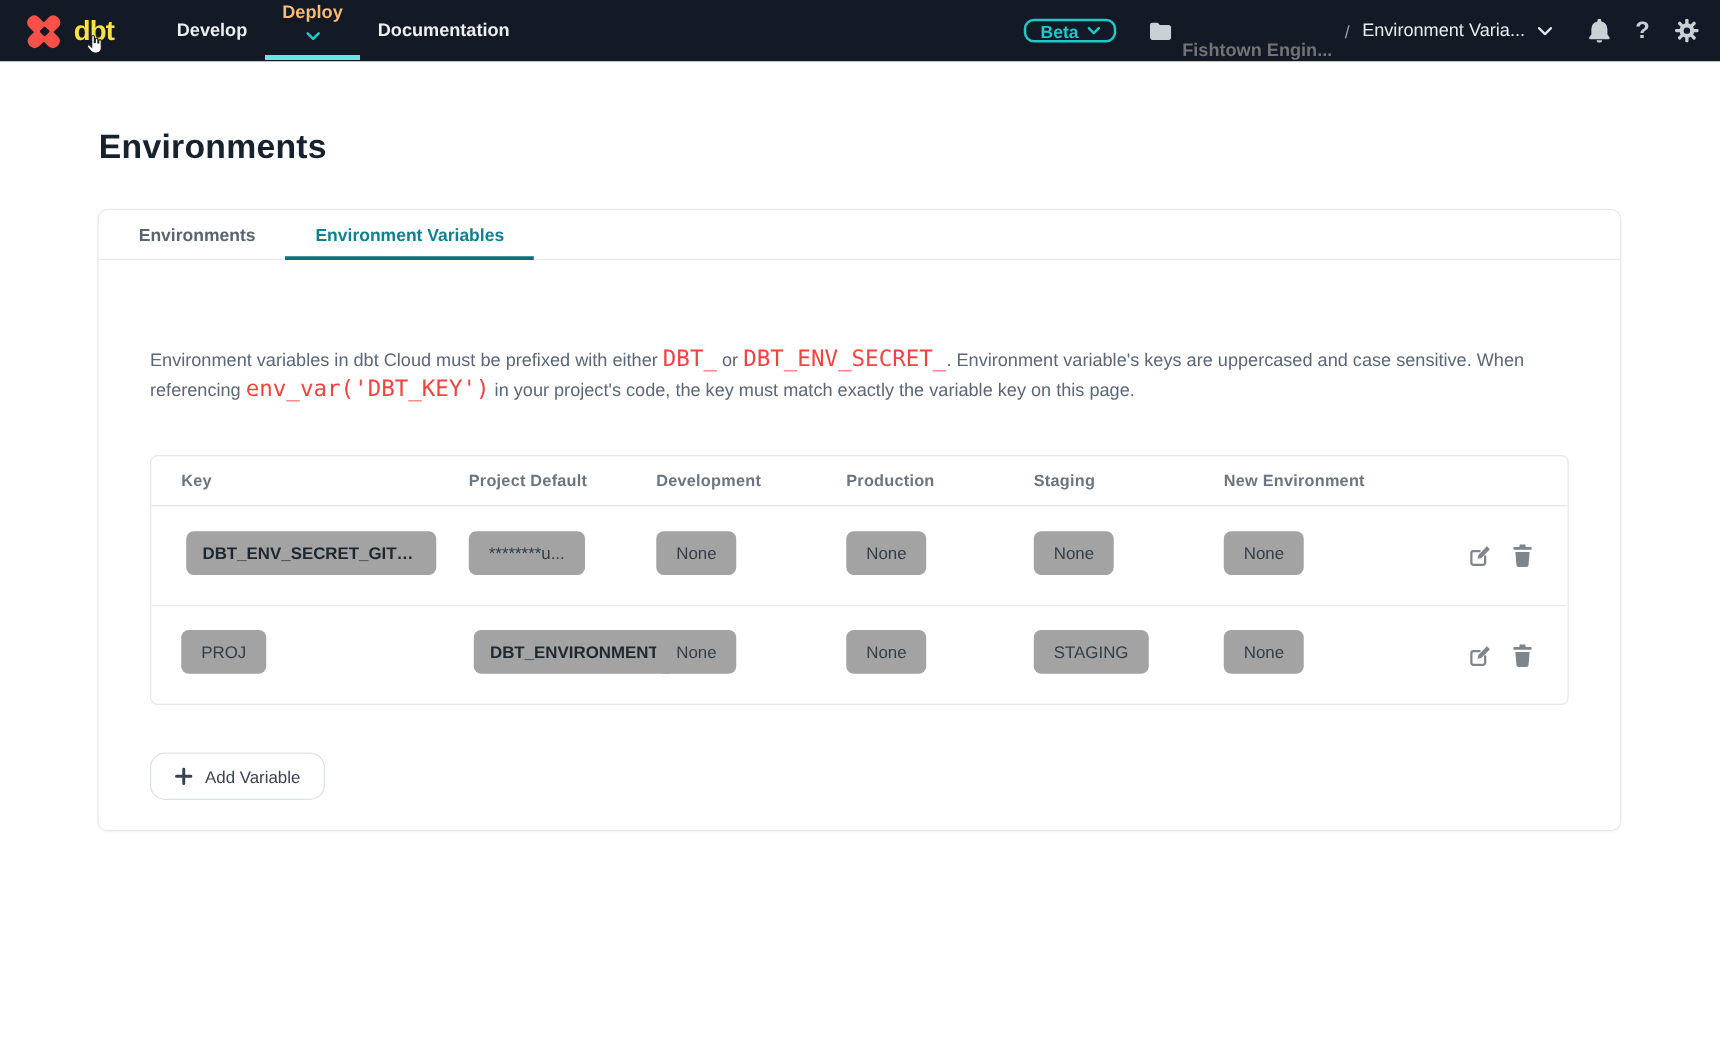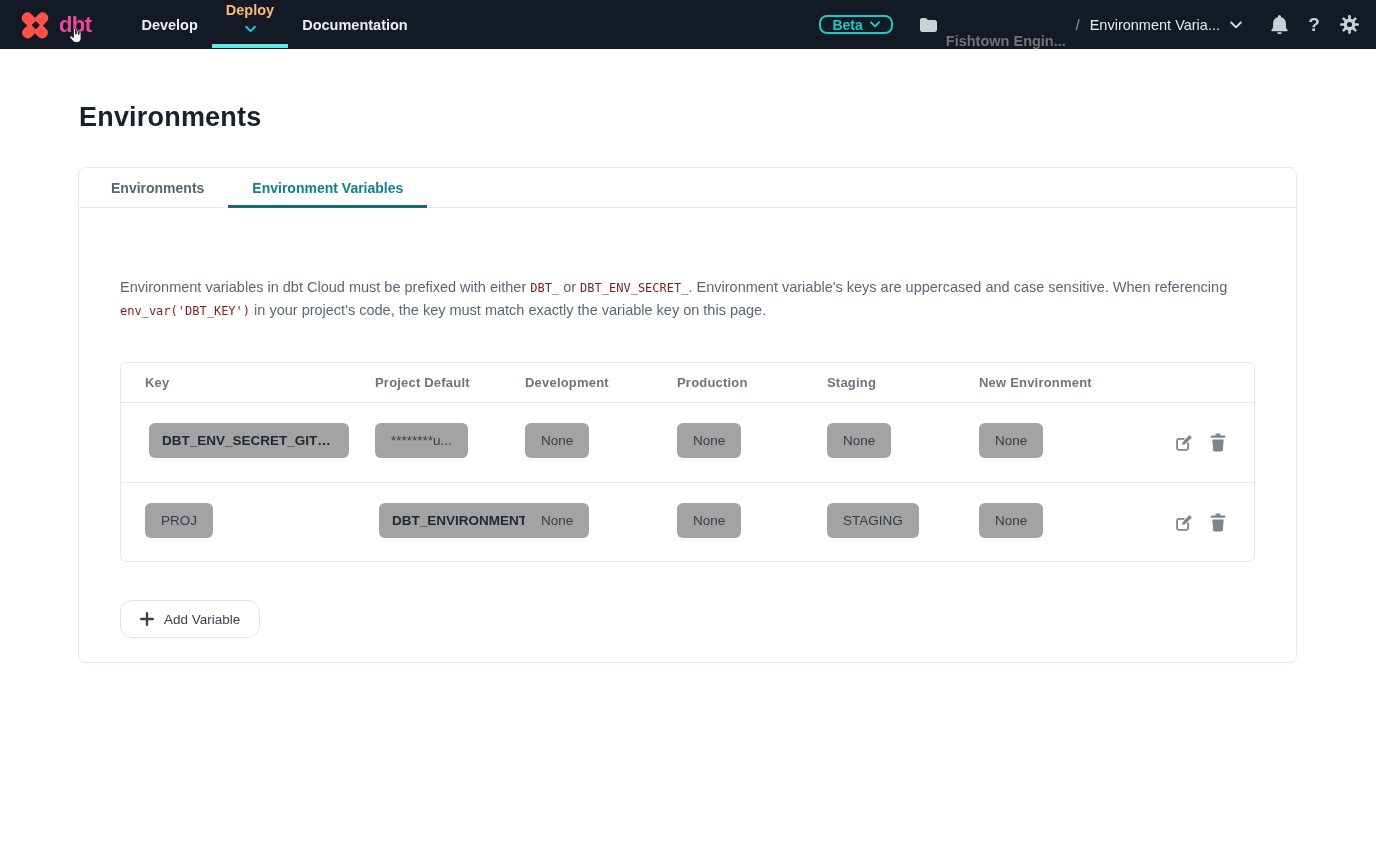--- a/index.html
+++ b/index.html
@@ -28,21 +28,21 @@
     width: 32px; height: 10.5px;
     background: #ff5148; border-radius: 5px;
   }
   .xbar.b1 { transform: rotate(45deg); }
   .xbar.b2 { transform: rotate(-45deg); }
   .xdot {
     position: absolute; left: 14.5px; top: 14.5px;
     width: 5.5px; height: 5.5px; background: #131a26;
     transform: rotate(45deg); border-radius: 1px;
   }
-  .brand-word { color: #ec4899; font-size: 22px; font-weight: 700; letter-spacing: -0.6px; }
+  .brand-word { color: #fde047; font-size: 22px; font-weight: 700; letter-spacing: -0.6px; }
 
   .nav-items { display: flex; height: 46px; margin-left: 36px; }
   .nav-item {
     display: flex; align-items: center; gap: 7px;
     padding: 0 14px; height: 100%;
     color: #eceeef; font-size: 14.5px; font-weight: 700;
     cursor: pointer; position: relative;
   }
   .nav-item.active { color: #fdba74; flex-direction: column; }
   .nav-item.active::after {
@@ -97,21 +97,21 @@
   .tab.active::after {
     content: ""; position: absolute; left: 0; right: 0; bottom: -1px;
     height: 3px; background: #0f6f7e;
   }
 
   .card-body { padding: 69px 41px 24px 41px; }
 
   .desc { font-size: 14.5px; line-height: 21.5px; color: #5b6775; }
   .desc code {
     font-family: "DejaVu Sans Mono", monospace;
-    font-size: 12px; color: #7f1d1d;
+    font-size: 18px; color: #ef4444;
   }
 
   
   .var-table { margin-top: 40px; border: 1px solid #e5e7e9; border-radius: 6px; overflow: hidden; }
   .tgrid {
     display: grid;
     grid-template-columns: 254px 150px 152px 150px 152px 160px 1fr;
     align-items: center;
   }
   .thead { height: 40px; border-bottom: 1px solid #e5e7e9; }

